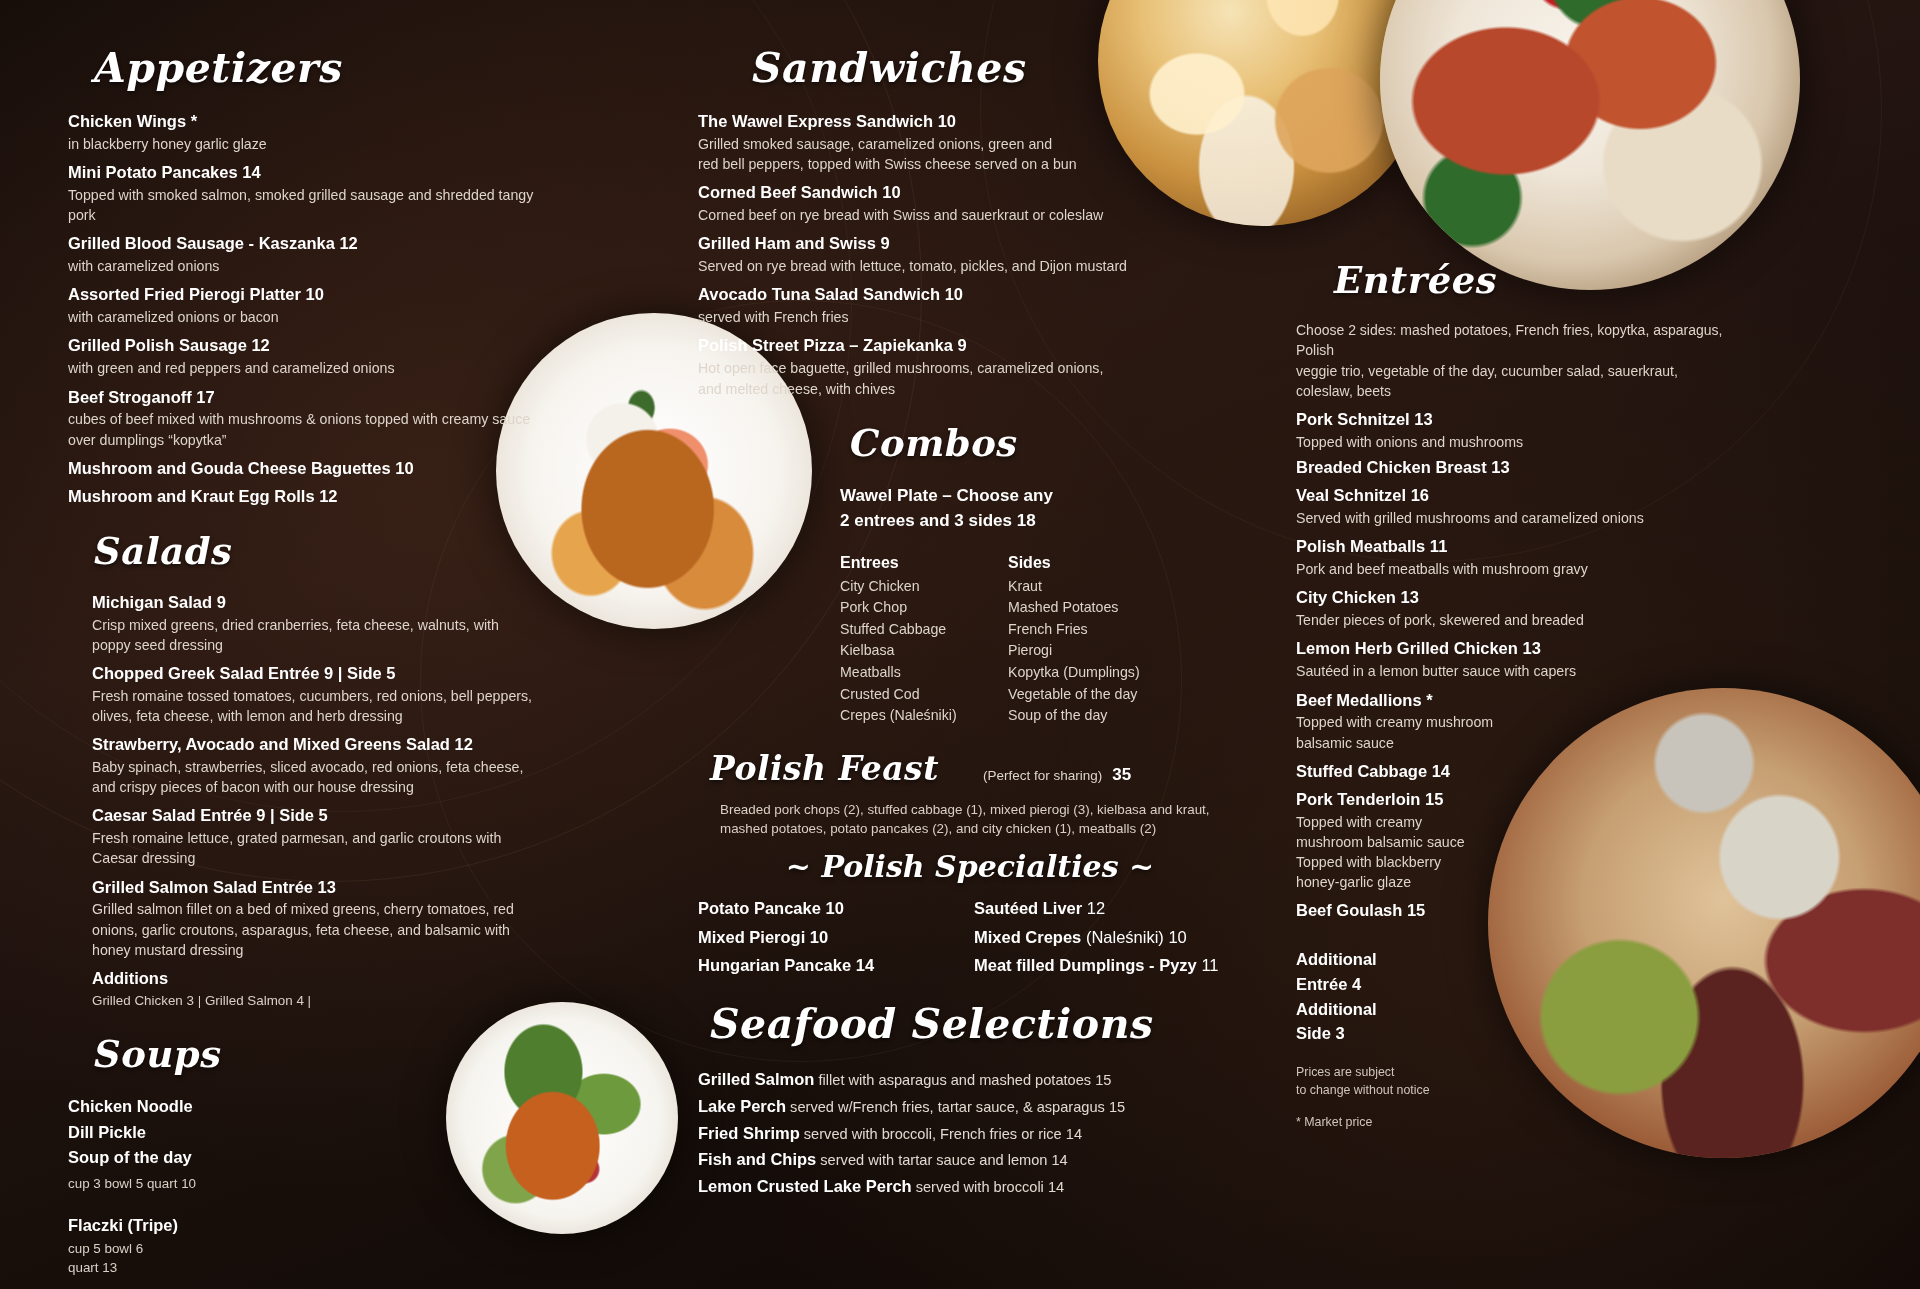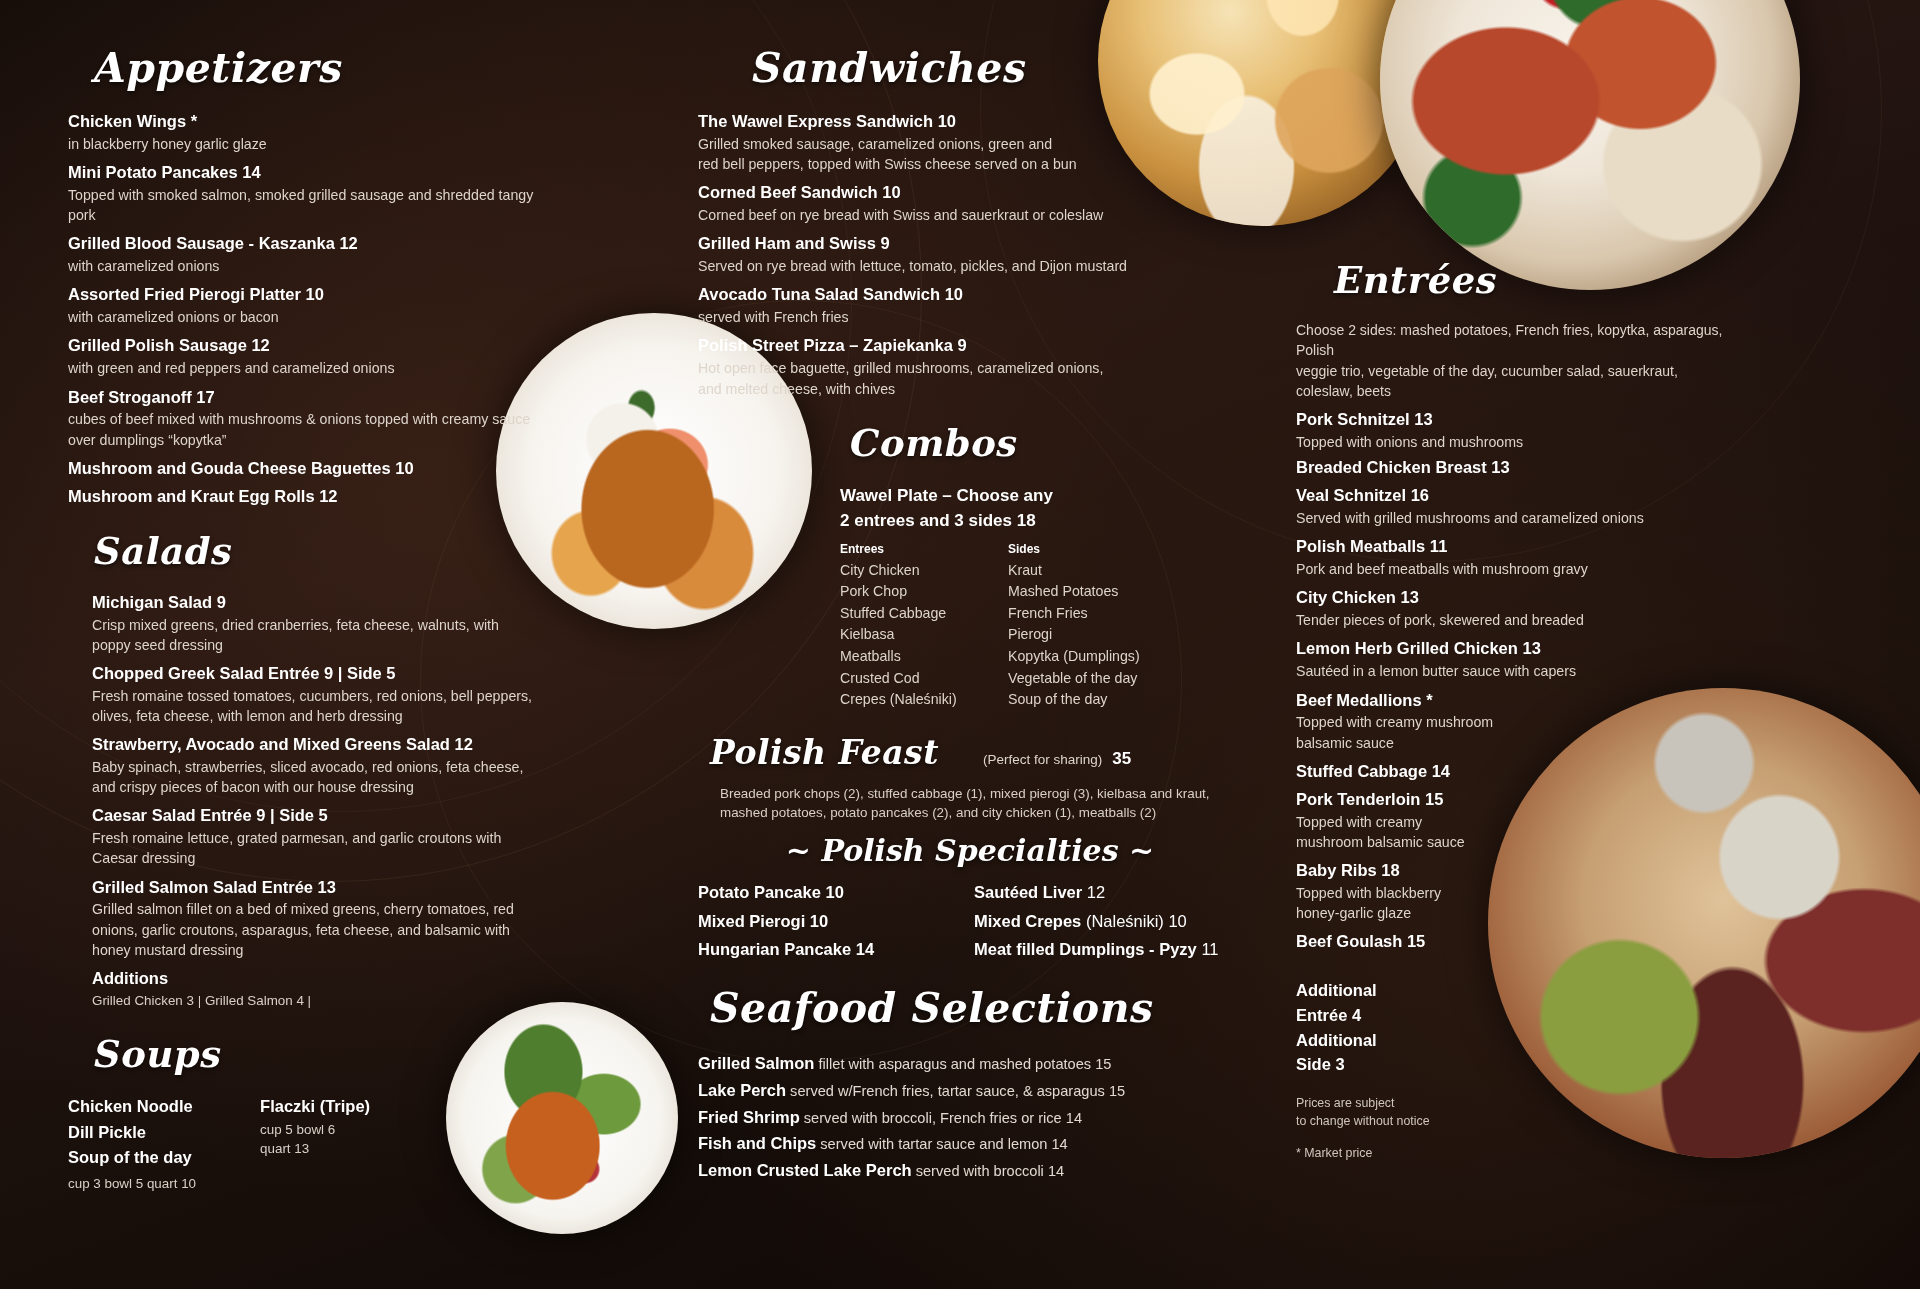--- a/index.html
+++ b/index.html
@@ -61,41 +61,41 @@
   .col-left{position:absolute;left:68px;top:30px;width:470px;}
   .col-mid{position:absolute;left:690px;top:30px;width:560px;}
   .col-right{position:absolute;left:1296px;top:282px;width:430px;}
   .headwrap{margin:8px 0 8px 0;}
 
   
   .combos-box{margin-left:22px;}
   .combo-title{font-weight:bold;font-size:17px;color:#fff;line-height:1.5;}
   .combo-cols{display:flex;margin-top:8px;}
   .combo-col{width:168px;}
-  .combo-col h4{margin:0 0 4px 0;font-size:12px;color:#fff;}
+  .combo-col h4{margin:12px 0 4px 0;font-size:16px;color:#fff;}
   .combo-col div{font-size:14.2px;color:#ded5cb;line-height:1.52;}
 
   
   .feast-line{display:flex;align-items:baseline;gap:10px;}
   .feast-note{font-size:13.5px;color:#ded5cb;}
   .feast-price{font-weight:bold;font-size:17px;color:#fff;}
 
   
   .spec-head{text-align:center;font-family:"DejaVu Serif",serif;font-style:italic;font-weight:bold;font-size:30px;color:#fff;margin:10px 0 10px 0;text-shadow:0 2px 5px rgba(0,0,0,.6);}
   .spec-grid{display:flex;}
   .spec-grid > div{width:50%;}
   .spec-item{font-weight:bold;font-size:16.5px;color:#fff;line-height:1.75;}
   .spec-item .lt{font-weight:normal;}
 
   
   .sf-line{font-size:16.5px;color:#fff;font-weight:bold;line-height:1.62;}
   .sf-line .lt{font-weight:normal;font-size:14.6px;color:#e2dad1;}
 
   
-  .soups-wrap{display:flex;gap:64px;margin-top:6px;}
+  .soups-wrap{display:flex;gap:20px;margin-top:6px;flex-direction:column;}
   .soup-name{font-weight:bold;font-size:16.5px;color:#fff;line-height:1.55;}
 
   
   .sides-note{font-size:14px;color:#ded5cb;line-height:1.45;}
   .add-line{font-weight:bold;font-size:16.5px;color:#fff;line-height:1.5;}
   .fineprint{font-size:12.4px;color:#cfc6bc;line-height:1.45;margin-top:18px;}
 
   
   .photo{position:absolute;border-radius:50%;overflow:hidden;box-shadow:0 0 40px rgba(0,0,0,.6);}
   .ph-top1{left:1098px;top:-104px;width:330px;height:330px;
@@ -358,21 +358,20 @@
       <div class="item-desc">Tender pieces of pork, skewered and breaded</div>
       <div class="item-name">Lemon Herb Grilled Chicken   13</div>
       <div class="item-desc">Sautéed in a lemon butter sauce with capers</div>
       <div class="item-name">Beef Medallions    *</div>
       <div class="item-desc" style="white-space:pre-line;">Topped with creamy mushroom
 balsamic sauce</div>
       <div class="item-name">Stuffed Cabbage   14</div>
       <div class="item-name tight">Pork Tenderloin   15</div>
       <div class="item-desc" style="white-space:pre-line;">Topped with creamy
 mushroom  balsamic sauce</div>
-      <div class="item-name">Baby Ribs   18</div>
       <div class="item-desc" style="white-space:pre-line;">Topped with blackberry
 honey-garlic glaze</div>
       <div class="item-name">Beef Goulash   15</div>
     </div>
 
     <div style="margin-top:24px;">
       <div class="add-line">Additional</div>
       <div class="add-line">Entrée  4</div>
       <div class="add-line">Additional</div>
       <div class="add-line">Side  3</div>

